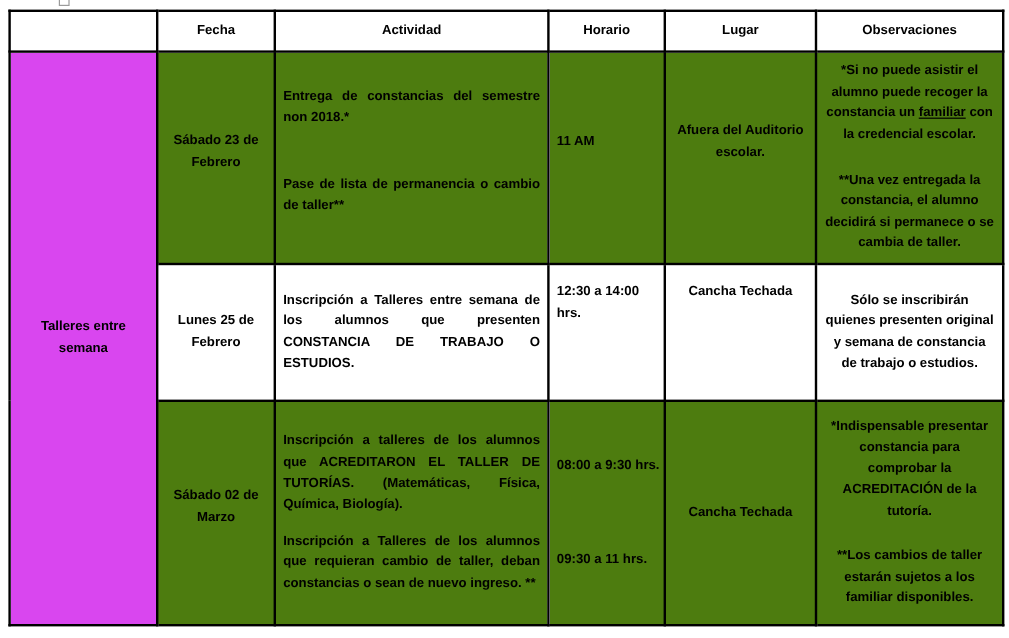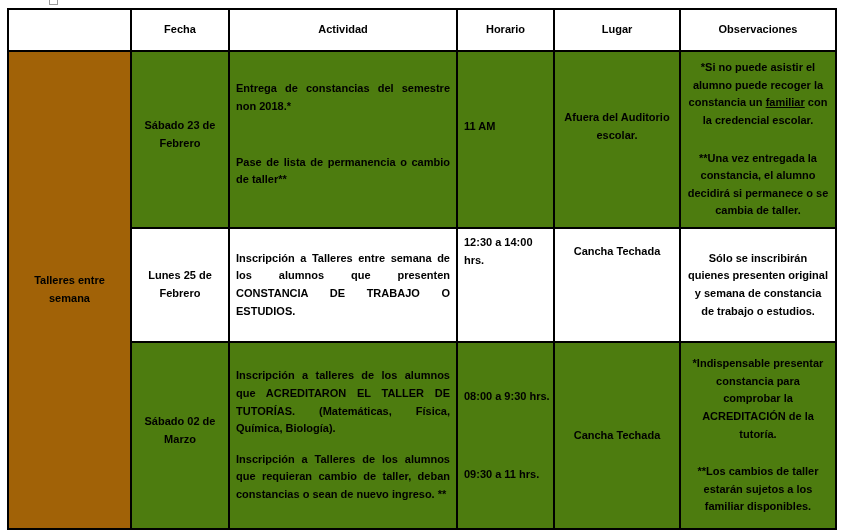--- a/index.html
+++ b/index.html
@@ -39,21 +39,21 @@
     line-height: 1.6;
     padding: 2px 6px;
     overflow: hidden;
   }
   th.colhead { text-align: center; font-size: 11.5px; background: #ffffff; }
 
   .shaded { background: #4d7c0f; }
   .plain  { background: #ffffff; }
 
   td.group-label {
-    background: #a16207;
+    background: #d946ef;
     text-align: center;
     font-size: 20px;
     line-height: 26px;
     padding: 0 4px;
   }
   td.fecha   { text-align: center; }
   td.activ   { text-align: justify; }
   td.horario { text-align: left; }
   td.lugar   { text-align: center; }
   td.obs     { text-align: center; }
@@ -83,21 +83,21 @@
     <colgroup>
       <col style="width:123px">
       <col style="width:98px">
       <col style="width:228px">
       <col style="width:97px">
       <col style="width:126px">
       <col style="width:156px">
     </colgroup>
 
     <tbody>
-        <tr style="height:42px">
+        <tr style="height:34px">
       <th class="colhead"></th>
       <th class="colhead">Fecha</th>
       <th class="colhead">Actividad</th>
       <th class="colhead">Horario</th>
       <th class="colhead">Lugar</th>
       <th class="colhead">Observaciones</th>
     </tr>
 
     <tr style="height:177px">
       <td class="group-label" rowspan="3">Talleres entre semana</td>
@@ -112,21 +112,21 @@
         <p class="gap-md"><span>*Si no puede asistir el alumno puede recoger la constancia un </span><span class="u">familiar</span><span> con la credencial escolar.</span></p>
         <p>**Una vez entregada la constancia, el alumno decidirá si permanece o se cambia de taller.</p>
       </td>
     </tr>
 
     <tr style="height:114px">
       <td class="fecha plain">Lunes 25 de Febrero</td>
       <td class="activ plain">
         <p>Inscripción a Talleres entre semana de los alumnos que presenten CONSTANCIA DE TRABAJO O ESTUDIOS.</p>
       </td>
-      <td class="horario plain" style="vertical-align:top; padding-top:5px">12:30 a 14:00 hrs.</td>
+      <td class="horario plain" style="vertical-align:top; padding-top:14px">12:30 a 14:00 hrs.</td>
       <td class="lugar plain" style="vertical-align:top; padding-top:14px">Cancha Techada</td>
       <td class="obs plain">
         <p>Sólo se inscribirán quienes presenten original y semana de constancia de trabajo o estudios.</p>
       </td>
     </tr>
 
     <tr style="height:187px">
       <td class="fecha shaded lift-sm">Sábado 02 de Marzo</td>
       <td class="activ shaded">
         <p class="gap-sm">Inscripción a talleres de los alumnos que ACREDITARON EL TALLER DE TUTORÍAS. (Matemáticas, Física, Química, Biología).</p>

